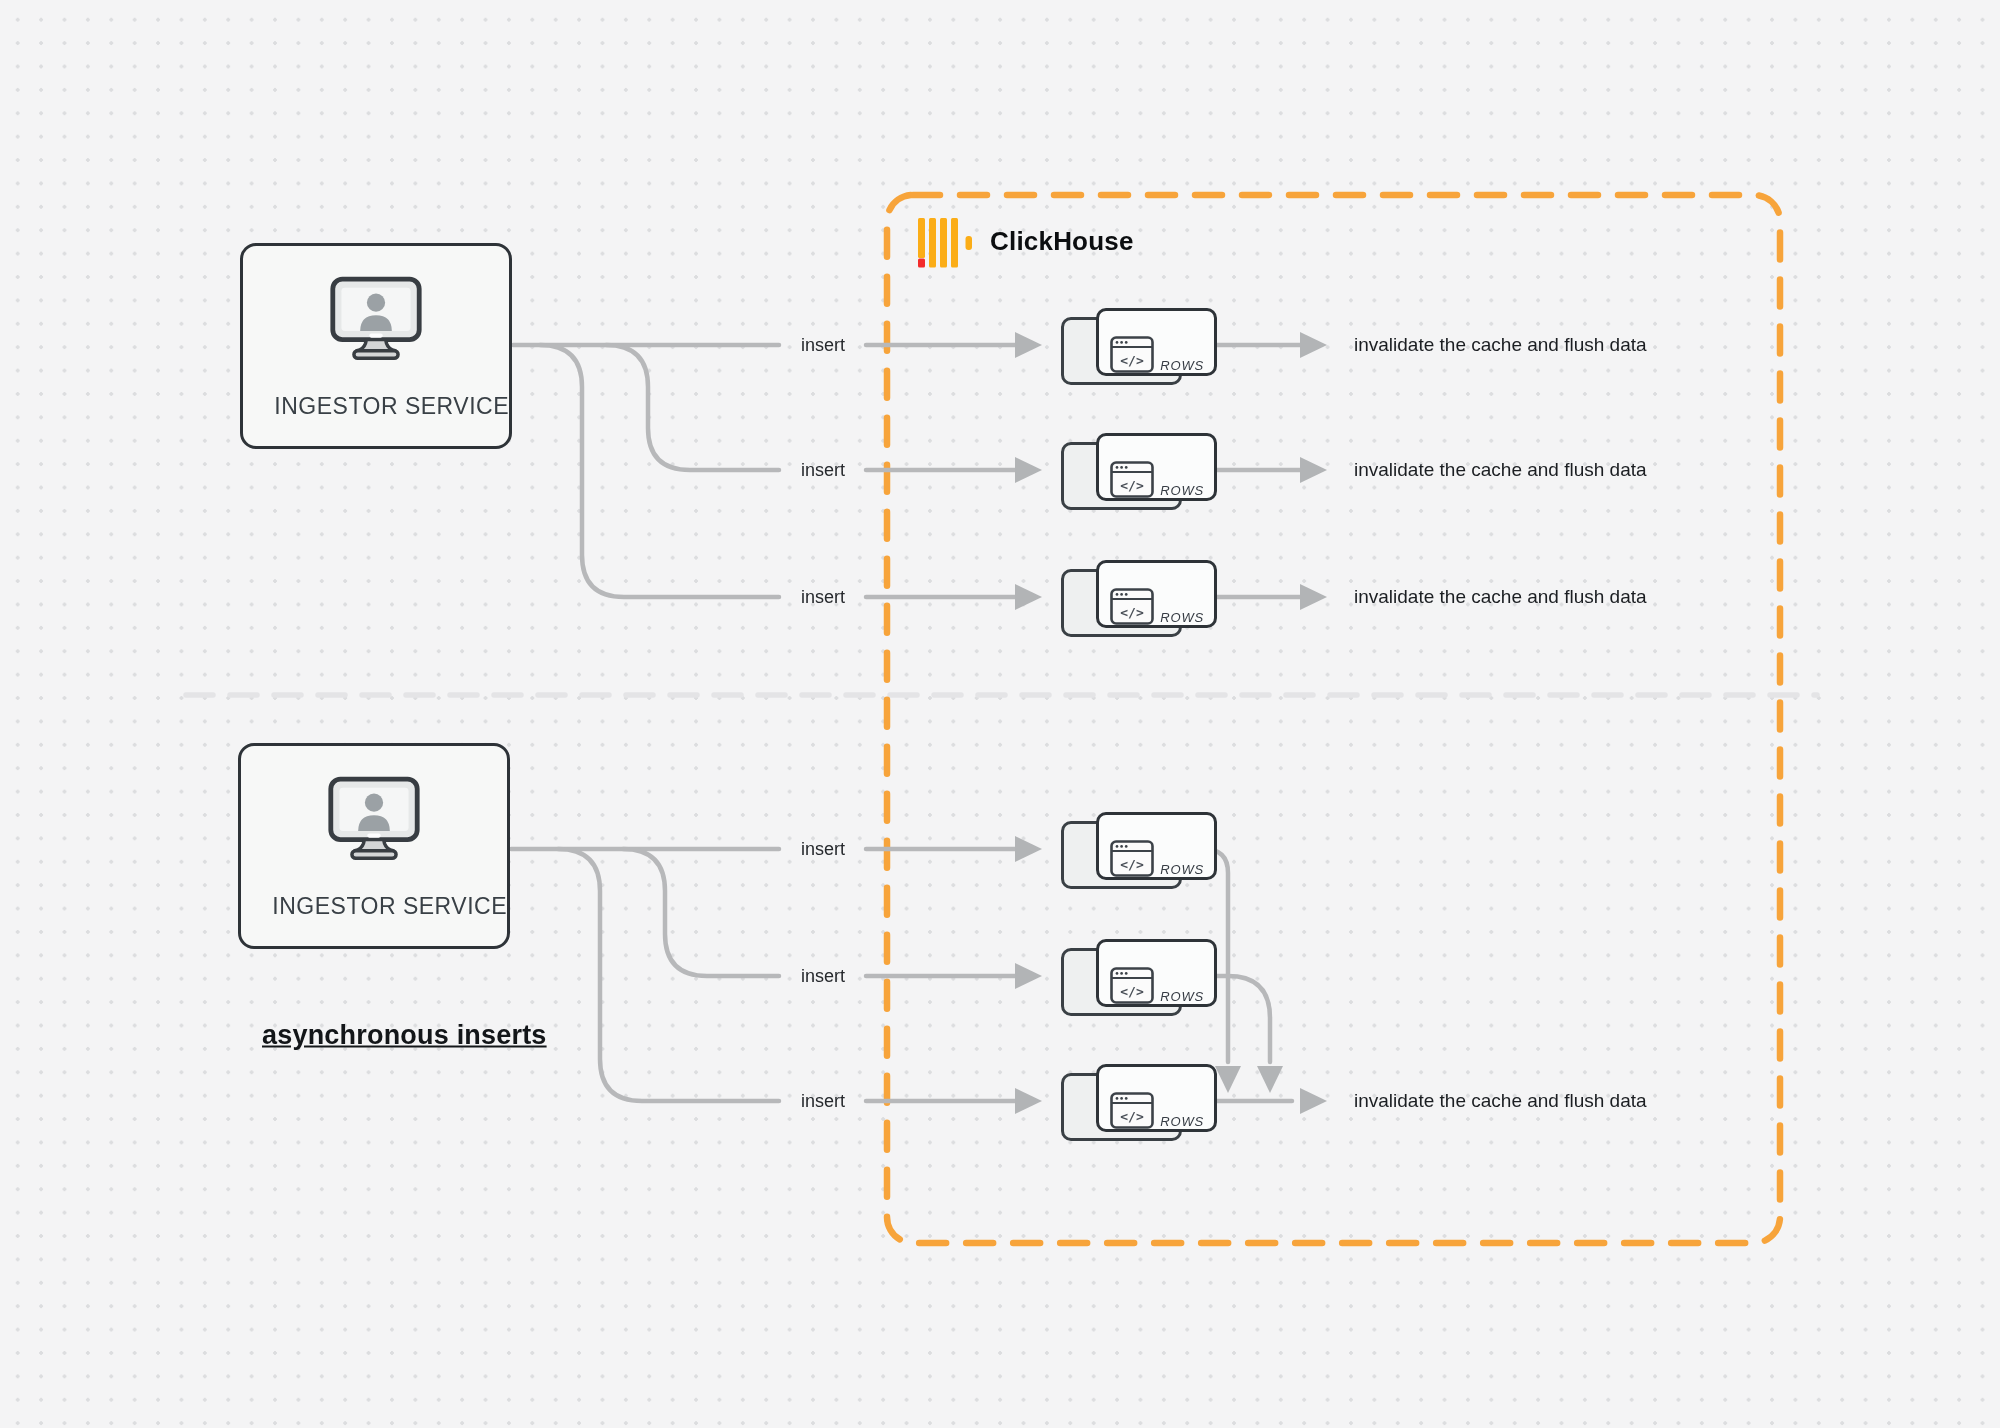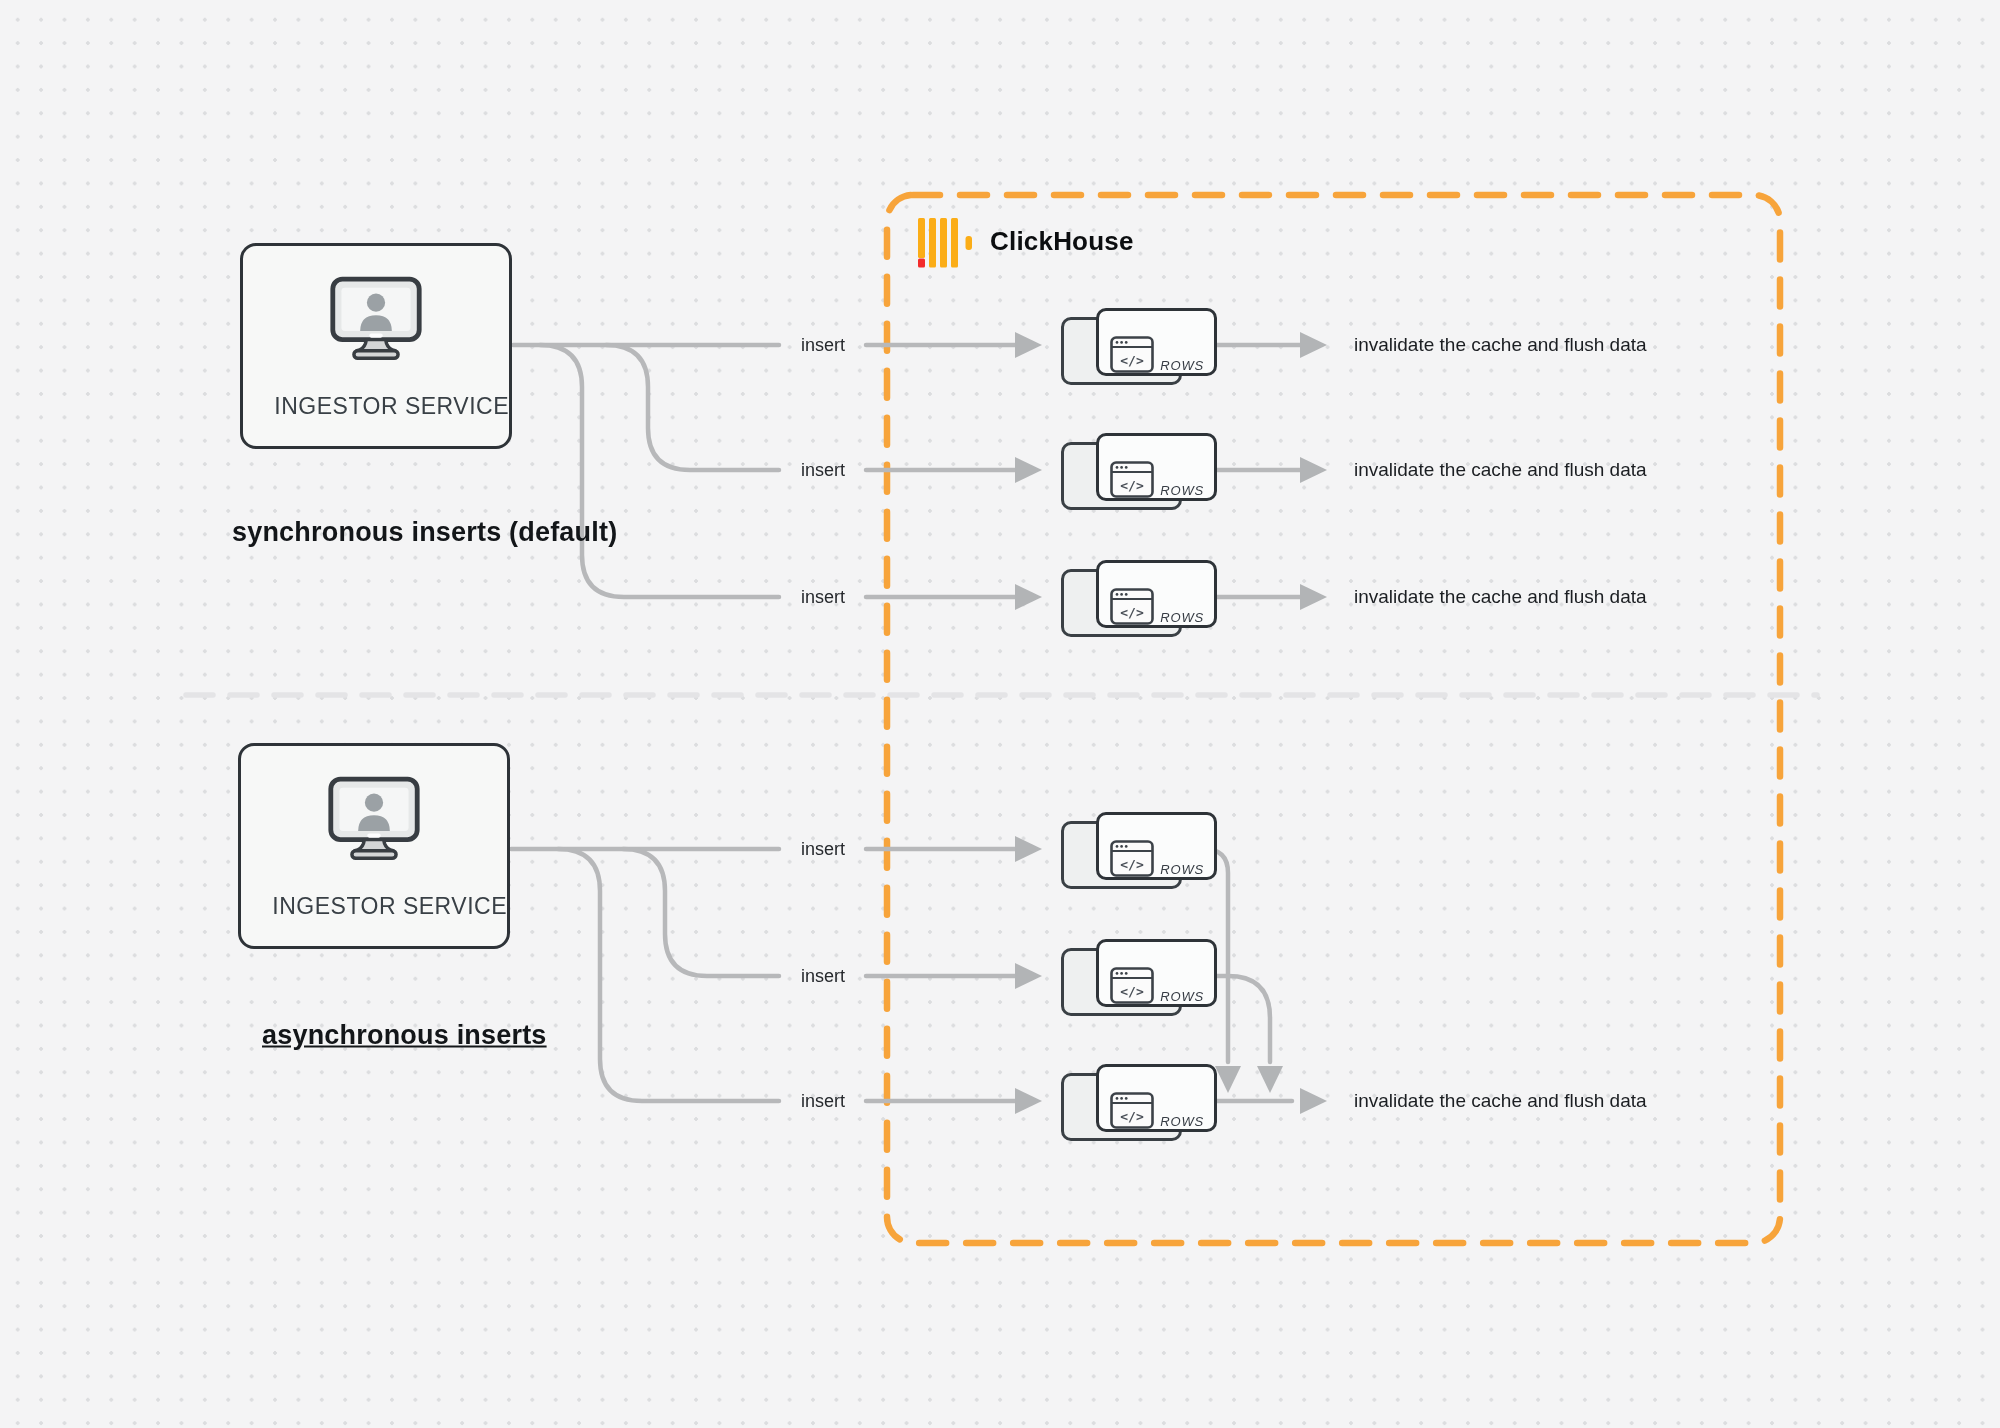--- a/index.html
+++ b/index.html
@@ -137,21 +137,20 @@
       <polygon points="1327,1101 1300,1088 1300,1114"></polygon>
     </g>
   </svg>
 
   <div class="service-box" style="left:240px;top:243px;">
     <svg class="monitor" width="96" height="85">
         <use href="#monitor"></use>
       </svg>
     <div class="service-label">INGESTOR SERVICE</div>
   </div>
-  <div class="section-title" style="left:232px;top:532px;">synchronous inserts (default)</div>
 
   <div class="insert-label" style="left:823px;top:345px;">insert</div>
   <div class="insert-label" style="left:823px;top:470px;">insert</div>
   <div class="insert-label" style="left:823px;top:597px;">insert</div>
 
   <div class="rows-node" style="left:1052px;top:308px;">
     <div class="rows-shadow"></div>
     <div class="rows-card">
       <svg width="44" height="37">
           <use href="#code-window"></use>

